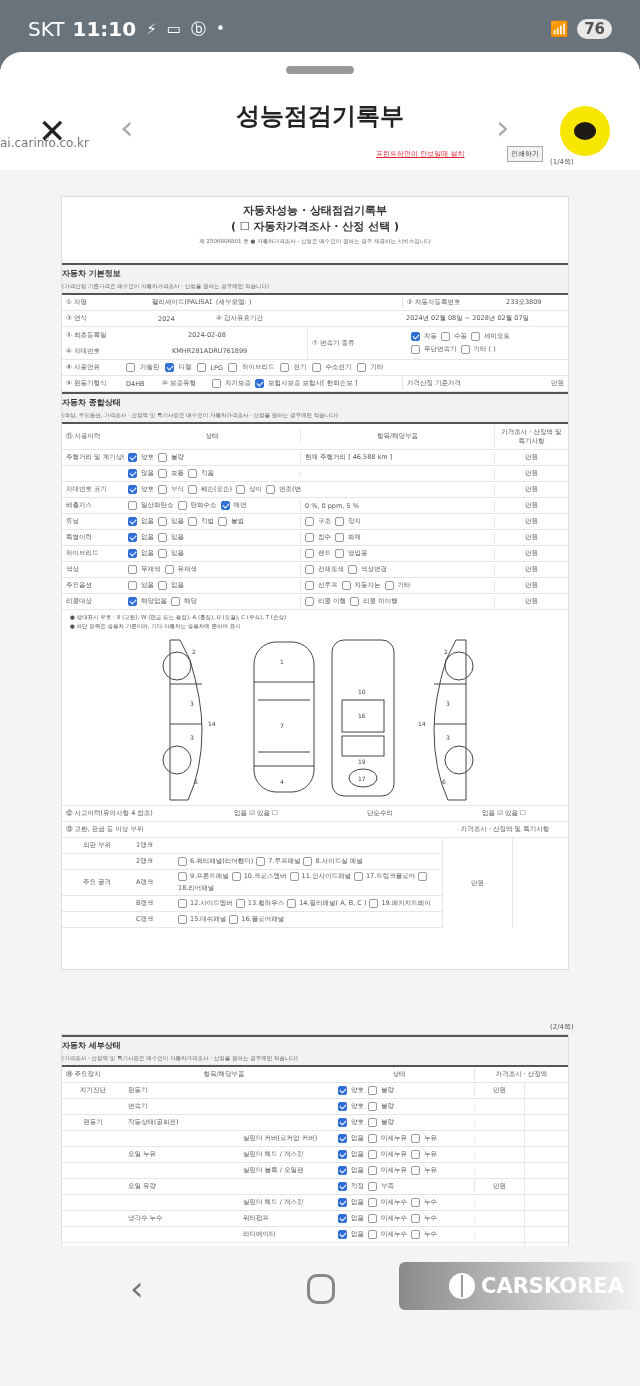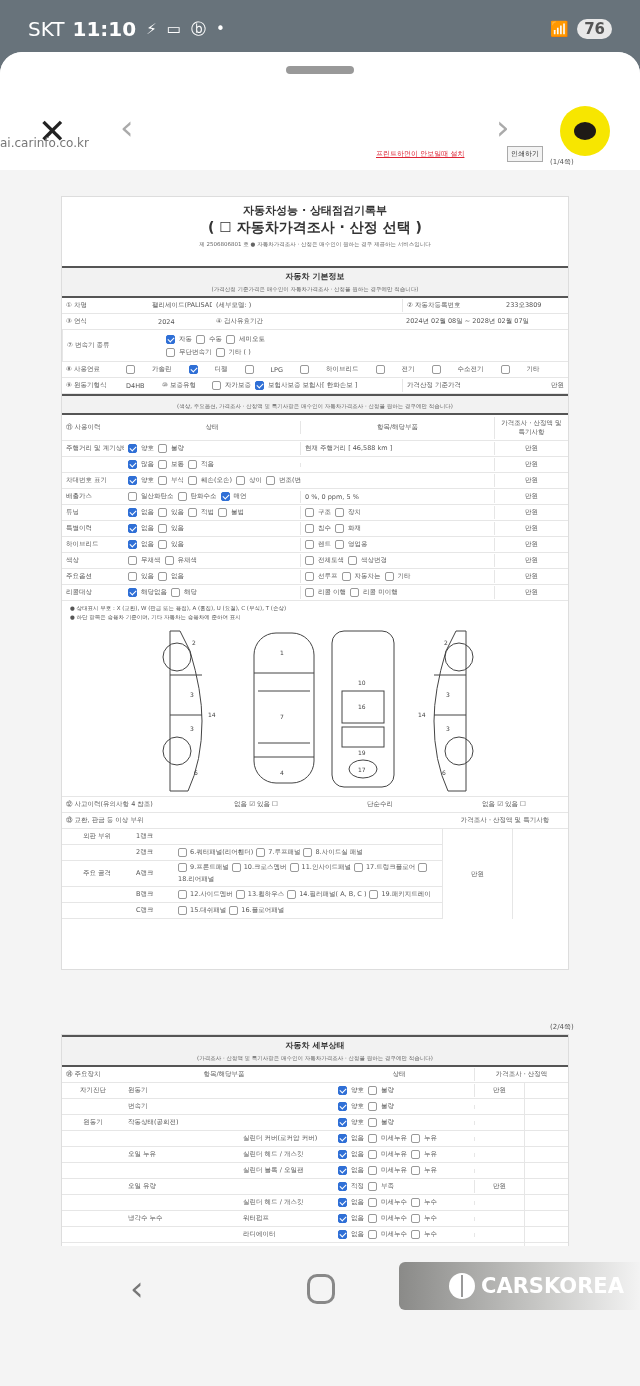--- a/index.html
+++ b/index.html
@@ -20,23 +20,23 @@
 .url{position:absolute;top:84px;width:100%;font-size:12px;color:#777}
 .kakao{position:absolute;right:30px;top:54px;width:50px;height:50px;border-radius:50%;background:#f7e600;display:flex;align-items:center;justify-content:center}
 .kakao span{width:22px;height:18px;background:#1e1a16;border-radius:50%;display:block}
 .doc{position:absolute;left:61px;width:508px;background:#fff;border:1px solid #ddd;font-size:6.5px;color:#555}
 .toprow{position:absolute;left:61px;top:144px;width:513px;height:20px;font-size:7px}
 .toprow .link{position:absolute;left:315px;top:5px;color:#d23;text-decoration:underline}
 .toprow .print{position:absolute;left:446px;top:2px;border:1px solid #aaa;background:#f3f3f3;padding:2px 3px;color:#333}
 .toprow .page{position:absolute;left:489px;top:13px;color:#555}
 .hdr{text-align:center;padding:6px 0 4px}
 .hdr .t1{font-size:11px;font-weight:700;color:#333}
-.hdr .t2{font-size:14px;font-weight:700;color:#333;margin-top:1px}
+.hdr .t2{font-size:11px;font-weight:700;color:#333;margin-top:1px}
 .hdr .t3{font-size:5.5px;color:#666;margin-top:4px}
-.sec{background:#f2f2f2;border-top:2px solid #555;border-bottom:2px solid #555;text-align:center;padding:3px 0}
+.sec{background:#f2f2f2;border-top:2px solid #555;border-bottom:2px solid #555;text-align:left;padding:3px 0}
 .sec .s1{font-size:8px;font-weight:700;color:#333}
 .sec .s2{font-size:5.5px;color:#666;margin-top:4px}
 .row{display:flex;border-bottom:1px solid #e6e6e6;min-height:16px;align-items:center}
 .c{padding:2px 4px;display:flex;align-items:center;gap:4px;white-space:nowrap;overflow:hidden}
 .cb{width:9px;height:9px;border:1px solid #999;border-radius:2px;display:inline-block;flex:none;background:#fff}
 .cb.on{background:#2f6fd6;border-color:#2f6fd6;position:relative}
 .cb.on::after{content:"";position:absolute;left:2px;top:0px;width:3px;height:5px;border:solid #fff;border-width:0 1.5px 1.5px 0;transform:rotate(45deg)}
 .bl{border-left:1px solid #e6e6e6}
 .center{justify-content:center}
 .right{justify-content:flex-end}
@@ -64,20 +64,21 @@
       <span>📶</span>
       <span class="battery">76</span>
     </span>
 </div>
 
 <div class="sheet">
   <div class="topbar">
     <div class="handle"></div>
     <div class="close">✕</div>
     <div class="navL">‹</div>
+    <div class="title">성능점검기록부</div>
     <div class="url">ai.carinfo.co.kr</div>
     <div class="navR">›</div>
     <div class="kakao">
         <span></span>
       </div>
   </div>
 </div>
 
 <div class="toprow">
   <span class="link">프린트하면이 안보일때 설치</span>
@@ -102,41 +103,51 @@
     <div class="c bl" style="width:100px">② 자동차등록번호</div>
     <div class="c">233오3809</div>
   </div>
   <div class="row">
     <div class="c" style="width:60px">③ 연식</div>
     <div class="c" style="width:90px;padding-left:36px">2024</div>
     <div class="c" style="width:190px">④ 검사유효기간</div>
     <div class="c">2024년 02월 08일 ~ 2028년 02월 07일</div>
   </div>
   <div class="row" style="min-height:32px">
+    <div style="width:245px">
+      <div class="row" style="border:none">
+          <div class="c" style="width:60px">⑤ 최초등록일</div>
+          <div class="c" style="padding-left:66px">2024-02-08</div>
+        </div>
+      <div class="row" style="border:none">
+          <div class="c" style="width:60px">⑥ 차대번호</div>
+          <div class="c" style="padding-left:50px">KMHR281ADRU761899</div>
+        </div>
+    </div>
     <div class="c bl" style="width:100px;align-self:stretch">⑦ 변속기 종류</div>
     <div style="flex:1">
       <div class="c">
           <span class="cb on"></span>
           <span>자동</span>
           <span class="cb"></span>
           <span>수동</span>
           <span class="cb"></span>
           <span>세미오토</span>
         </div>
       <div class="c">
           <span class="cb"></span>
           <span>무단변속기</span>
           <span class="cb"></span>
           <span>기타 (                )</span>
         </div>
     </div>
   </div>
   <div class="row">
     <div class="c" style="width:60px">⑧ 사용연료</div>
-    <div class="c" style="gap:17px">
+    <div class="c" style="gap:5px">
       <span class="cb"></span>
         <span>가솔린</span>
       <span class="cb on"></span>
         <span>디젤</span>
       <span class="cb"></span>
         <span>LPG</span>
       <span class="cb"></span>
         <span>하이브리드</span>
       <span class="cb"></span>
         <span>전기</span>
@@ -154,20 +165,21 @@
         <span class="cb"></span>
         <span>자가보증</span>
         <span class="cb on"></span>
         <span>보험사보증 보험사[ 한화손보 ]</span>
       </div>
     <div class="c bl" style="width:120px">가격산정 기준가격</div>
     <div class="c right" style="flex:1">만원</div>
   </div>
 
   <div class="sec">
+    <div class="s1">자동차 종합상태</div>
     <div class="s2">(색상, 주요옵션, 가격조사 · 산정액 및 특기사항은 매수인이 자동차가격조사 · 산정을 원하는 경우에만 적습니다)</div>
   </div>
   <div class="row" style="min-height:26px">
     <div class="c" style="width:62px">⑪ 사용이력</div>
     <div class="c center" style="width:176px">상태</div>
     <div class="c center bl" style="width:194px">항목/해당부품</div>
     <div class="c center bl" style="flex:1;white-space:normal;text-align:center">가격조사 · 산정액 및 특기사항</div>
   </div>
   <div id="overall-rows">
       <div class="row">

